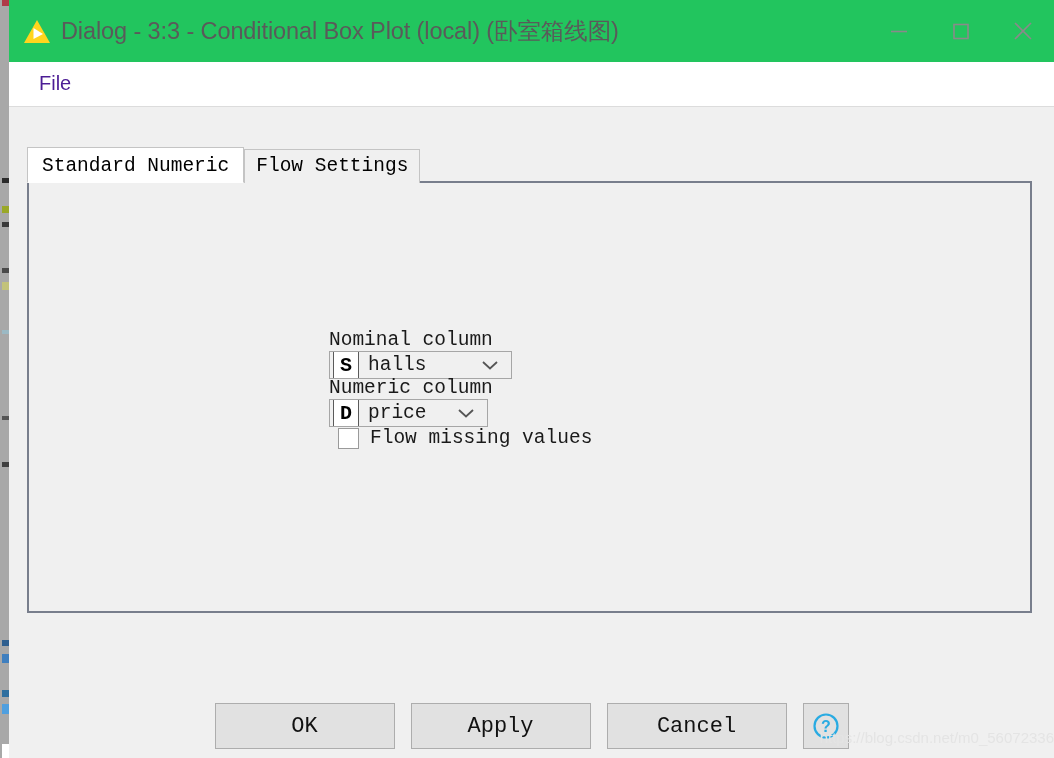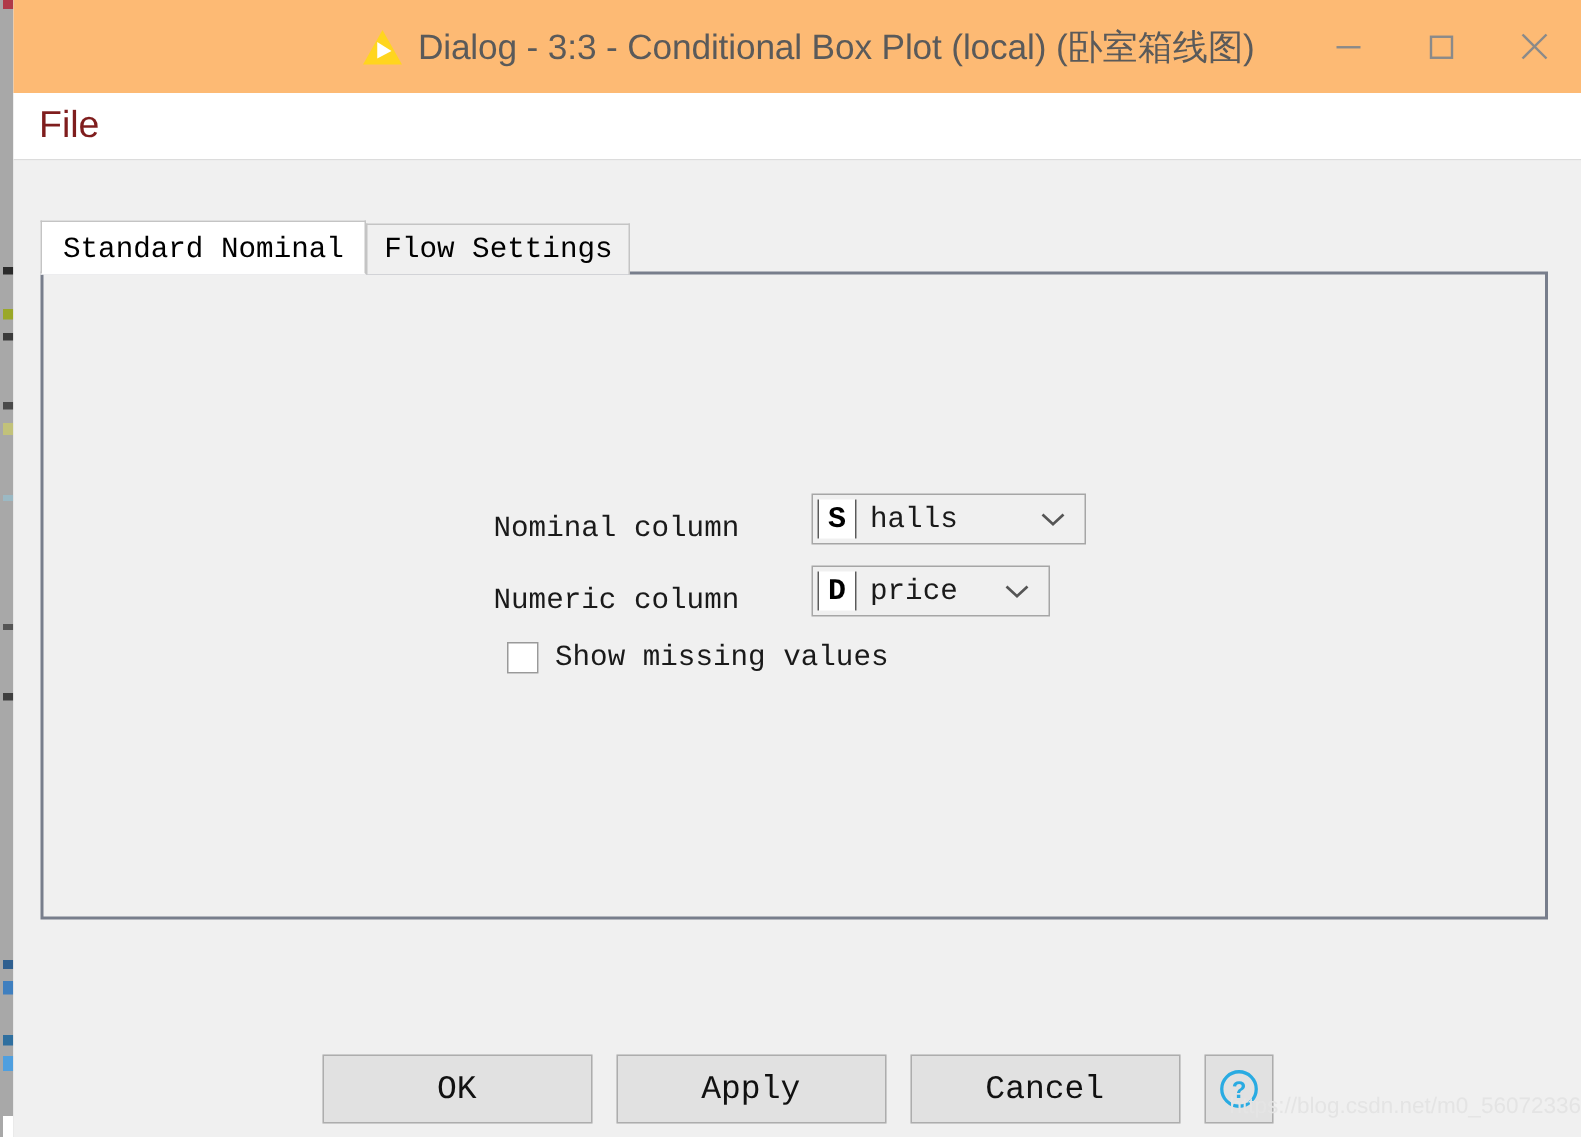--- a/index.html
+++ b/index.html
@@ -35,26 +35,25 @@
     left: 9px; top: 0;
     width: 1045px; height: 758px;
     background: #f0f0f0;
     display: flex;
     flex-direction: column;
   }
 
   
   #title-bar {
     height: 62px;
-    background: #fdba74;
+    background: #22c55e;
     display: flex;
     align-items: center;
     flex: none;
     position: relative;
-    justify-content: center;
   }
   #app-icon {
     width: 30px; height: 30px;
     margin-left: 13px;
     margin-right: 9px;
     flex: none;
     position: relative;
     top: 1px;
   }
   #title-text {
@@ -82,23 +81,23 @@
   
   #menu-bar {
     height: 44px;
     background: #ffffff;
     display: flex;
     align-items: center;
     flex: none;
     border-bottom: 1px solid #dcdcdc;
   }
   .menu-item {
-    font-size: 25px;
-    color: #7f1d1d;
-    padding: 2px 10px 4px 17px;
+    font-size: 20px;
+    color: #4c1d95;
+    padding: 2px 10px 4px 30px;
     cursor: default;
     font-family: "Liberation Sans", sans-serif;
   }
 
   
   #dialog-body {
     flex: 1;
     background: #f0f0f0;
     position: relative;
   }
@@ -153,23 +152,24 @@
   }
 
   
   #form-area {
     position: absolute;
     left: 300px;
     top: 146px;
   }
   .form-row {
     display: flex;
-    align-items: flex-end;
+    align-items: flex-start;
     height: 34px;
     margin-bottom: 14px;
+    flex-direction: column;
   }
   .form-label {
     font-family: "Liberation Mono", "DejaVu Sans Mono", monospace;
     font-size: 19.5px;
     color: #1a1a1a;
     width: 212px;
     white-space: nowrap;
   }
   .combo {
     height: 34px;
@@ -338,21 +338,21 @@
     </div>
   </div>
 
   <div id="menu-bar">
     <div class="menu-item">File</div>
   </div>
 
   <div id="dialog-body">
 
     <div id="tab-strip">
-      <div class="tab active">Standard Nominal</div>
+      <div class="tab active">Standard Numeric</div>
       <div class="tab inactive">Flow Settings</div>
     </div>
 
     <div id="settings-panel">
 
       <div id="form-area">
 
         <div class="form-row">
           <div class="form-label">Nominal column</div>
           <div class="combo" id="combo-nominal">
@@ -374,21 +374,21 @@
             <div class="combo-arrow">
               <svg width="18" height="12" viewBox="0 0 18 12">
                 <polyline points="2,3 9,9.5 16,3" fill="none" stroke="#555555" stroke-width="1.8"></polyline>
               </svg>
             </div>
           </div>
         </div>
 
         <div id="checkbox-row">
           <div id="missing-checkbox"></div>
-          <div id="checkbox-label">Show missing values</div>
+          <div id="checkbox-label">Flow missing values</div>
         </div>
 
       </div>
     </div>
 
     <div id="button-bar">
       <div class="dlg-btn">OK</div>
       <div class="dlg-btn">Apply</div>
       <div class="dlg-btn">Cancel</div>
       <div id="help-btn">

